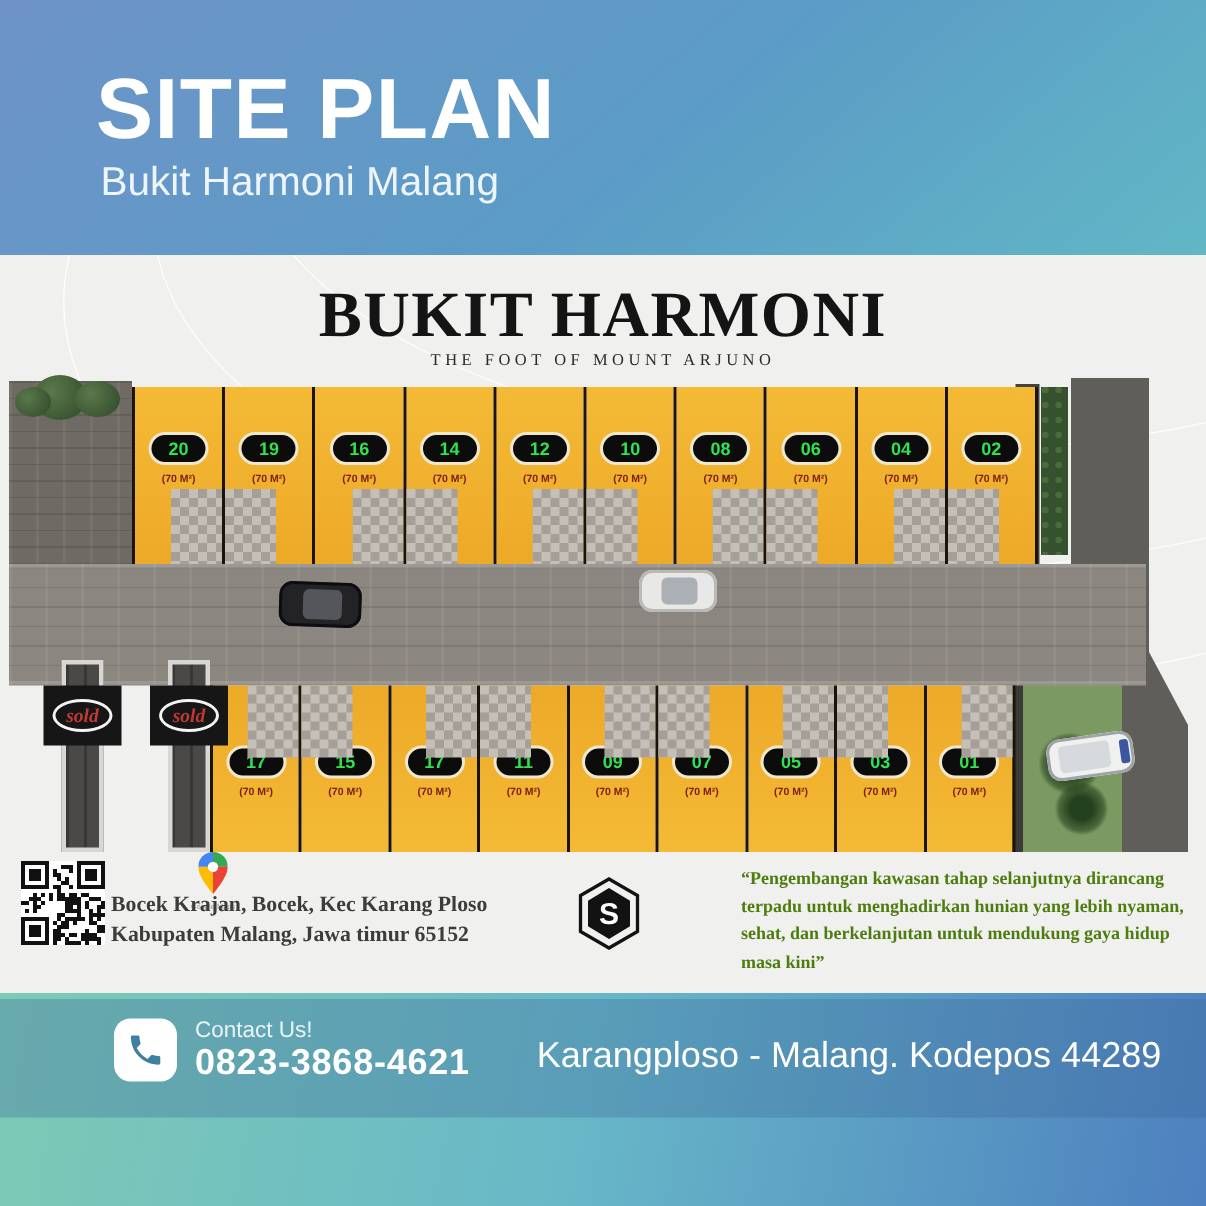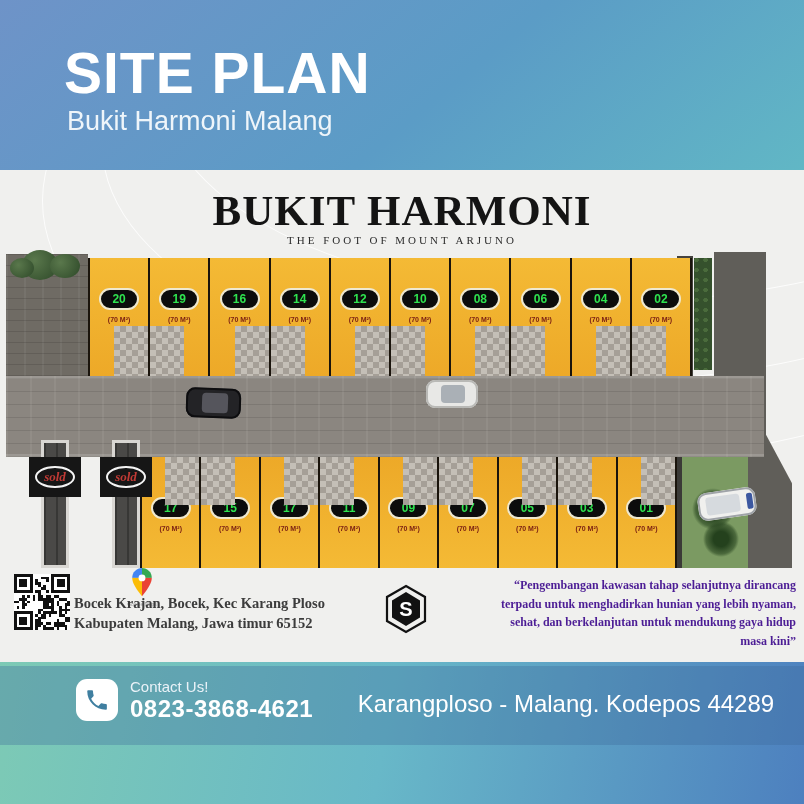--- a/index.html
+++ b/index.html
@@ -102,23 +102,23 @@
   .van .nose{position:absolute;right:3px;top:6px;width:6px;height:16px;background:#3b57a0;border-radius:2px;}
 
   
   .qr{position:absolute;left:14px;top:404px;width:56px;height:56px;background:#fff;}
   .pin-wrap{position:absolute;left:122px;top:398px;width:40px;text-align:center;}
   .maps-caption{font-size:5px;color:#9a9a9a;display:block;margin-top:1px;}
   .address{position:absolute;left:74px;top:424px;width:270px;
        font-family:"Liberation Serif",serif;font-size:14.5px;font-weight:700;
        color:#3c3c3c;line-height:1.35;}
   .logo-hex{position:absolute;left:383px;top:414px;width:46px;height:50px;}
-  .quote{position:absolute;left:494px;top:406px;width:302px;text-align:right;
+  .quote{position:absolute;left:494px;top:406px;width:302px;text-align:left;
        font-family:"Liberation Serif",serif;font-size:12px;font-weight:700;
-       line-height:1.55;color:#4c1d95;}
+       line-height:1.55;color:#4d7c0f;}
 
   
   .footer{position:absolute;left:0;top:662px;width:804px;height:142px;
        background:linear-gradient(100deg,#7dcab5 0%,#68b8c8 48%,#4d80bf 100%);}
   .band{position:absolute;left:0;top:4px;width:804px;height:79px;background:rgba(58,102,152,.32);}
   .phone-box{position:absolute;left:76px;top:17px;width:42px;height:42px;background:#fff;
        border-radius:11px;display:flex;align-items:center;justify-content:center;}
   .contact-label{position:absolute;left:130px;top:16px;font-size:15px;color:#eaf2f8;}
   .phone-number{position:absolute;left:130px;top:33px;font-size:24px;font-weight:800;
        color:#fff;letter-spacing:.5px;}

